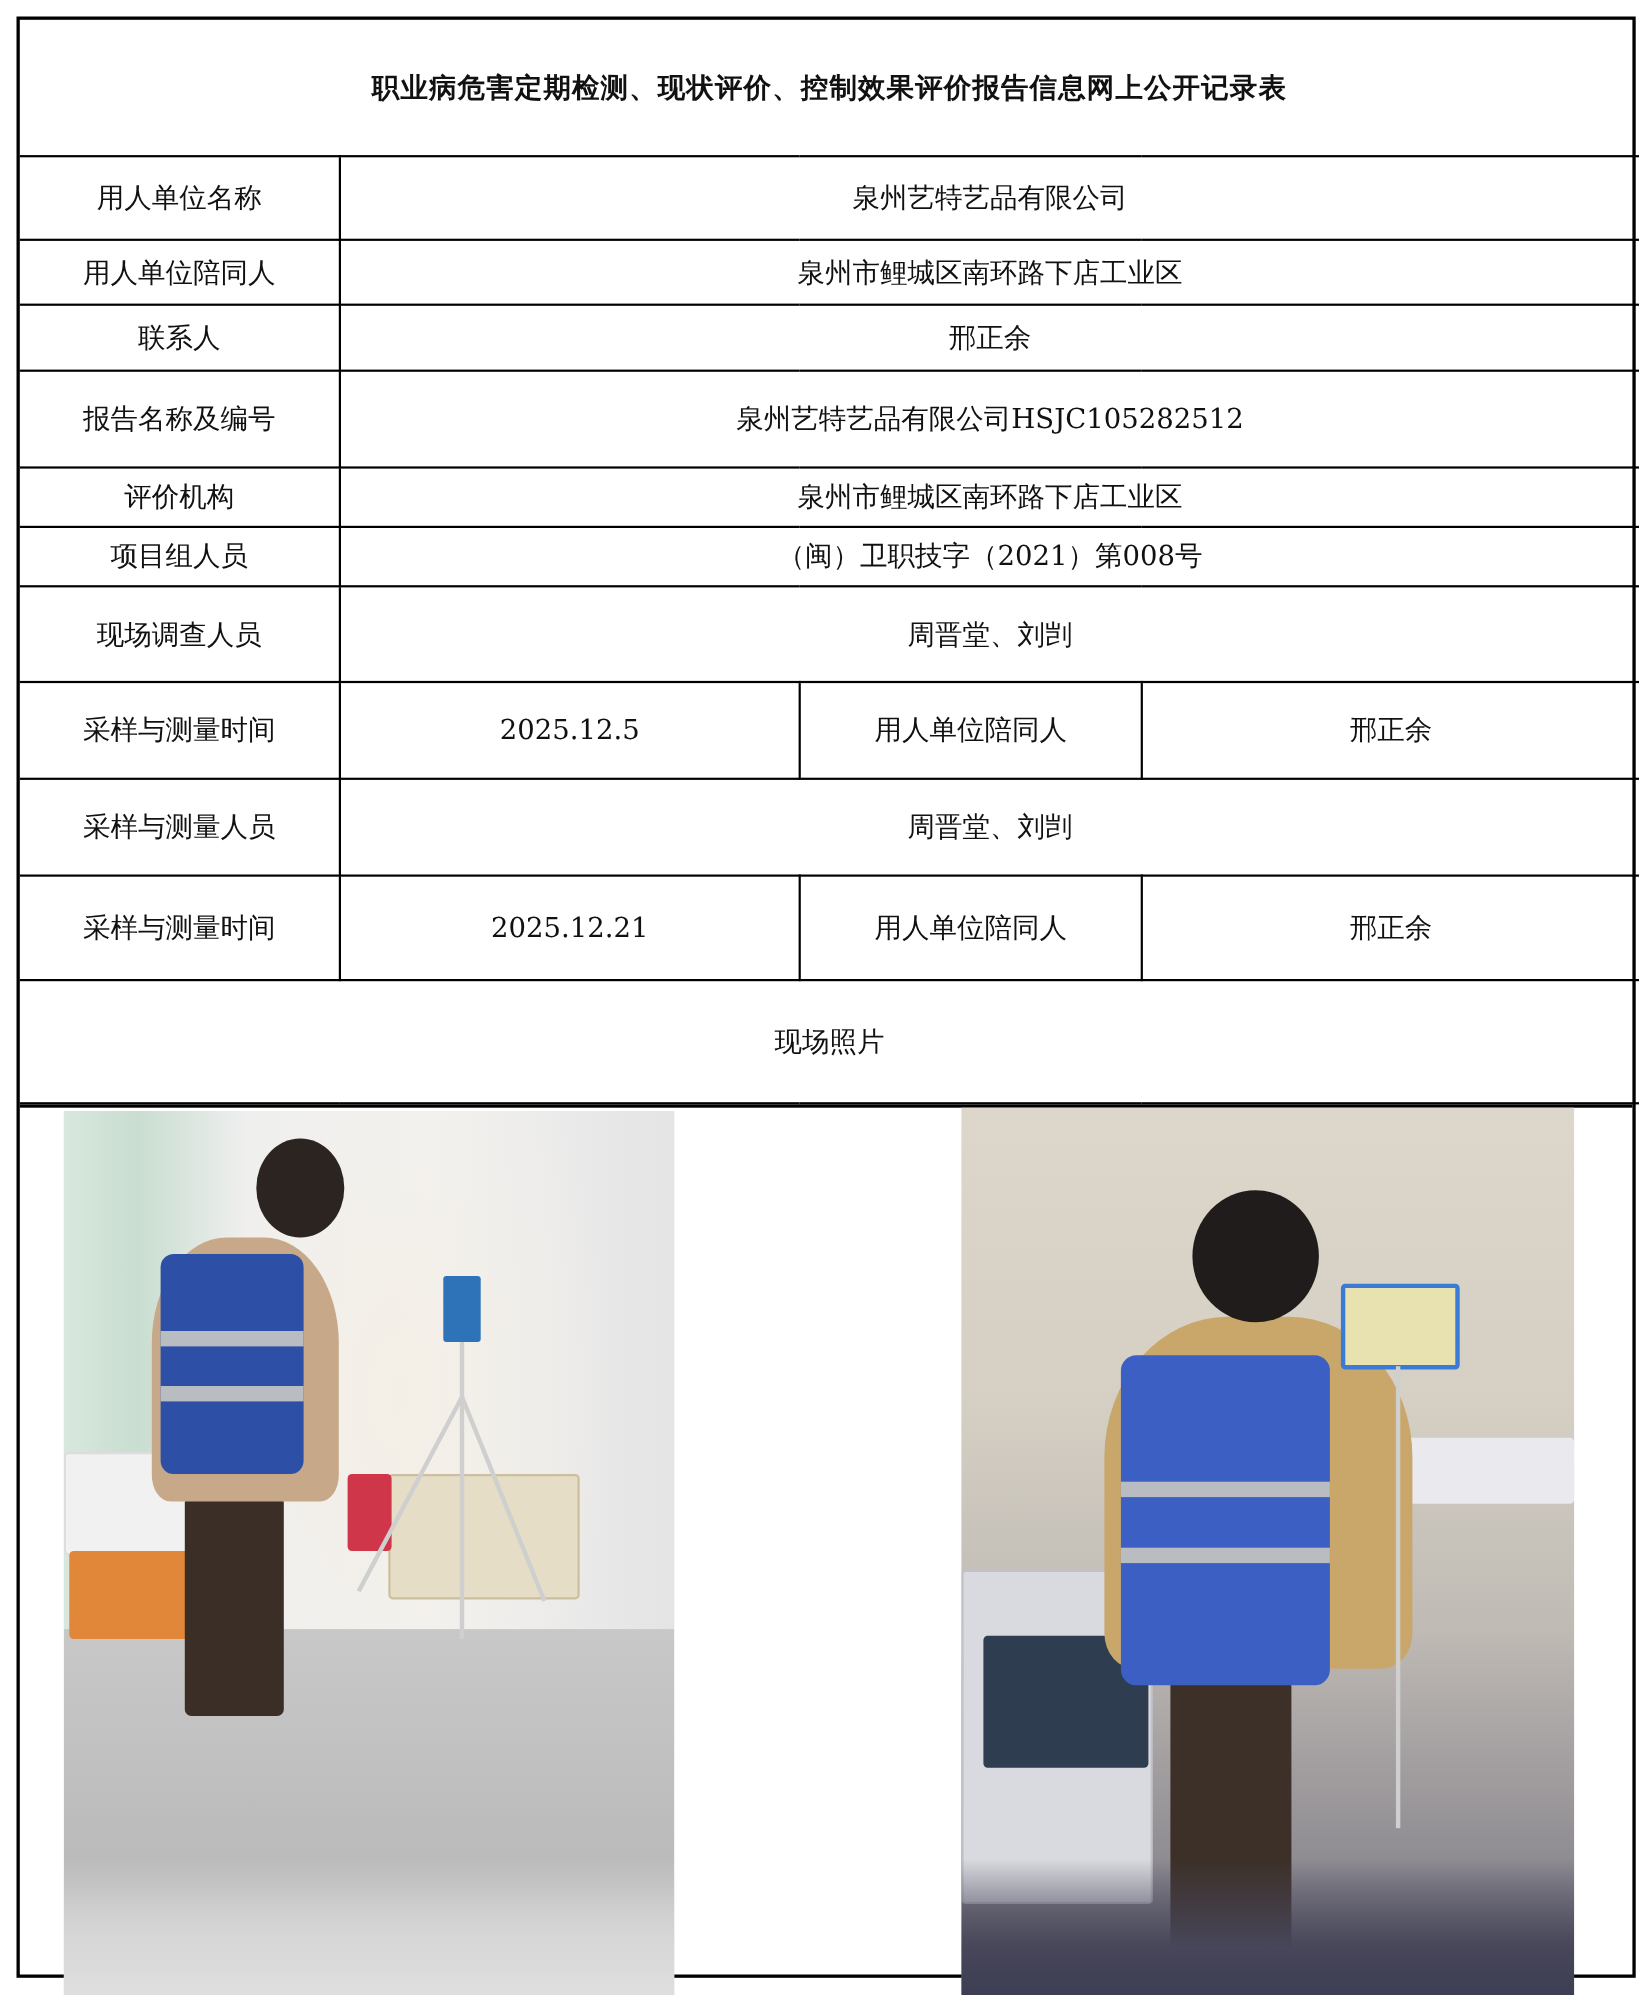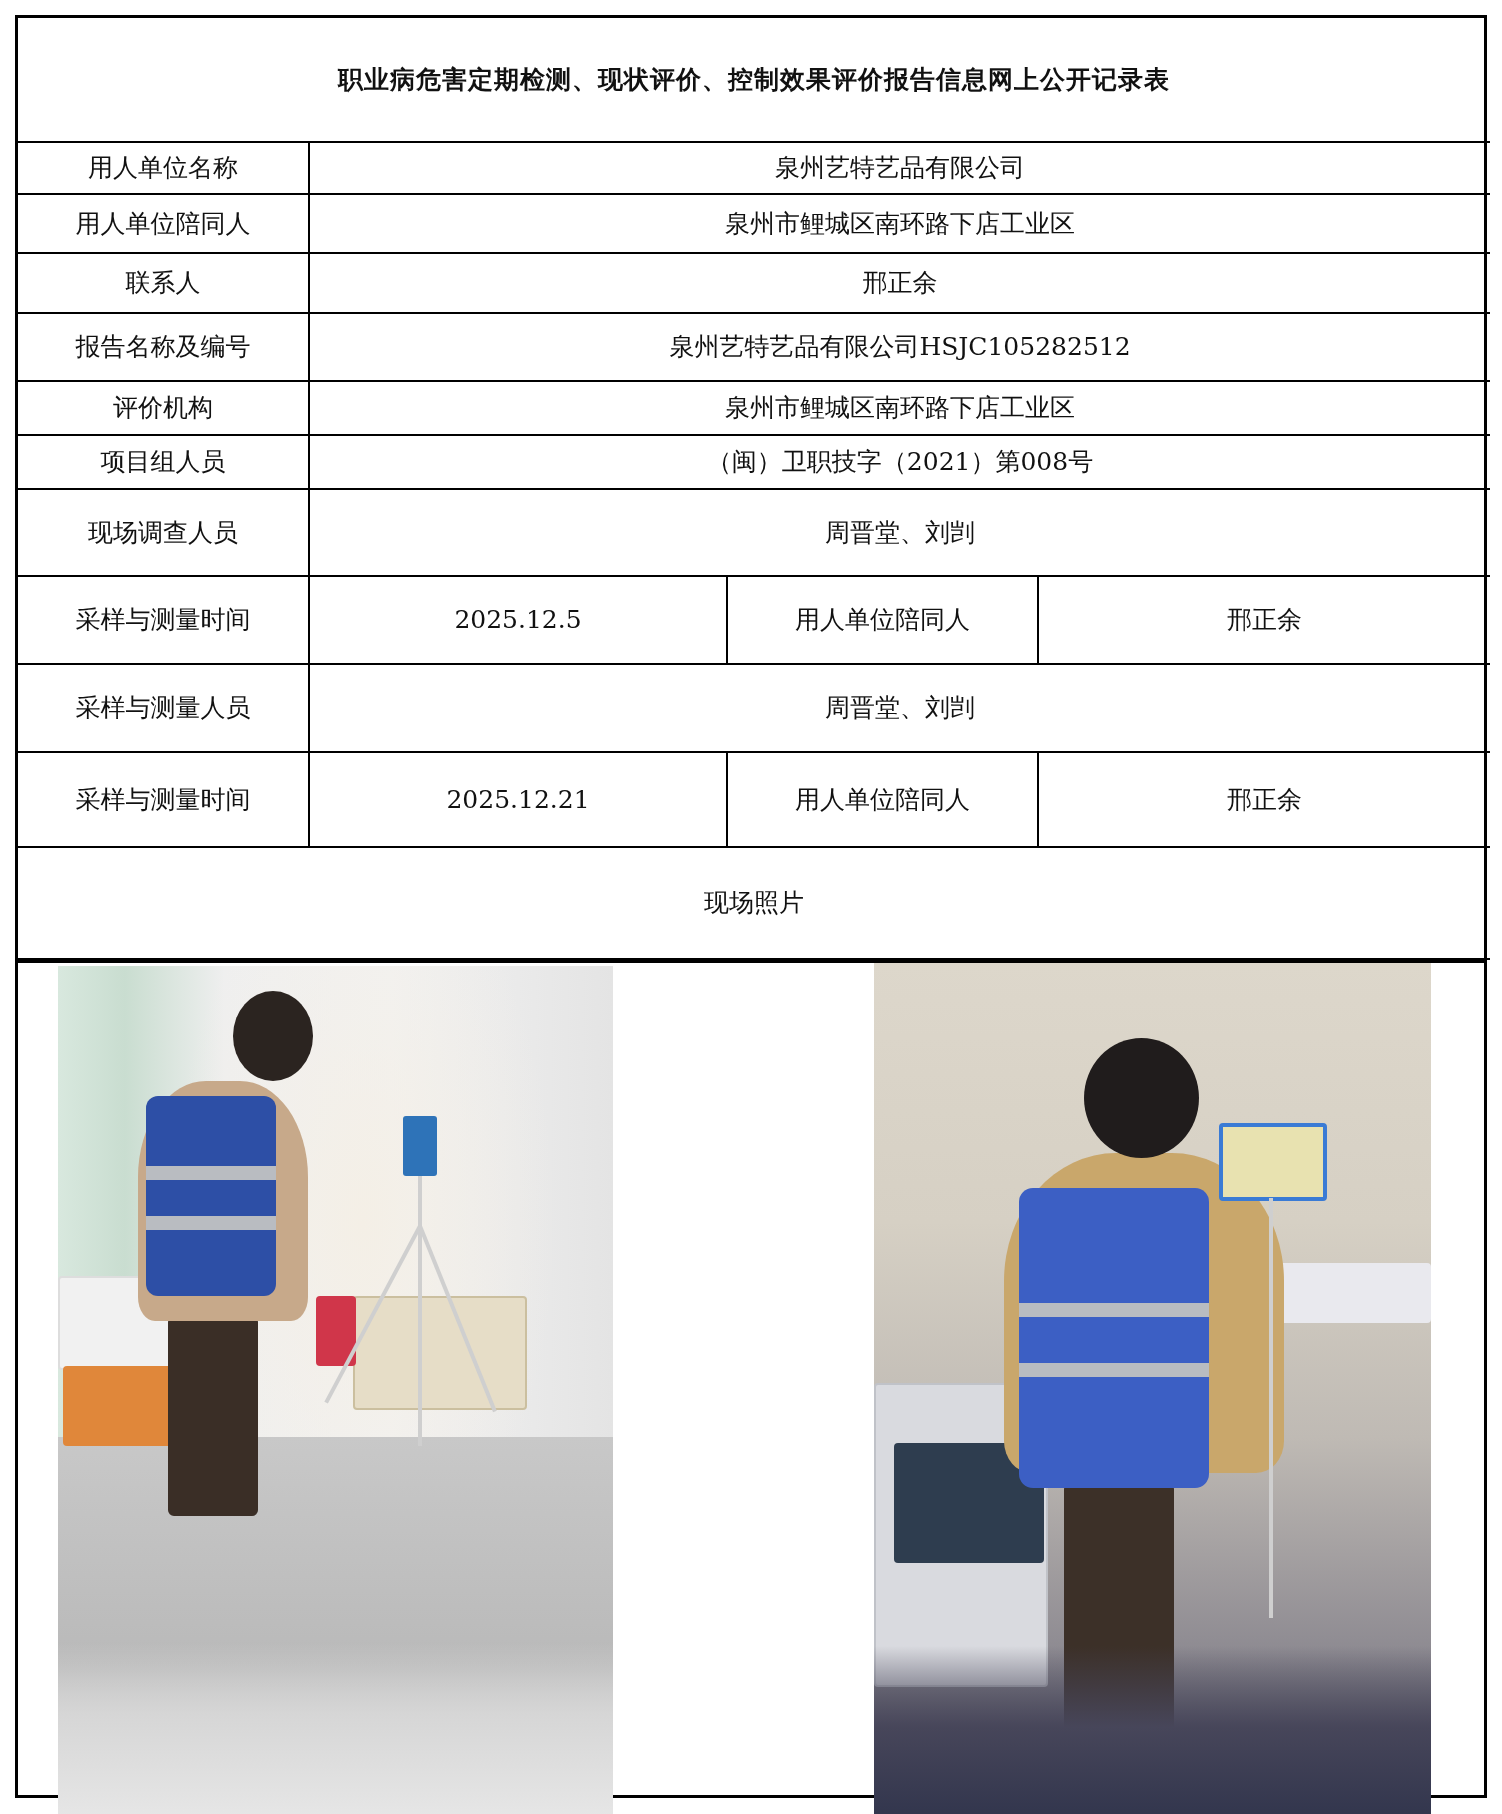--- a/index.html
+++ b/index.html
@@ -46,33 +46,33 @@
     <colgroup>
       <col style="width:291px">
       <col style="width:418px">
       <col style="width:311px">
       <col style="width:452px">
     </colgroup>
     <tbody>
         <tr>
       <td colspan="4" class="title">职业病危害定期检测、现状评价、控制效果评价报告信息网上公开记录表</td>
     </tr>
-    <tr style="height:52px">
+    <tr style="height:76px">
       <td>用人单位名称</td>
       <td colspan="3">泉州艺特艺品有限公司</td>
     </tr>
     <tr style="height:59px">
       <td>用人单位陪同人</td>
       <td colspan="3">泉州市鲤城区南环路下店工业区</td>
     </tr>
     <tr style="height:60px">
       <td>联系人</td>
       <td colspan="3">邢正余</td>
     </tr>
-    <tr style="height:68px">
+    <tr style="height:88px">
       <td>报告名称及编号</td>
       <td colspan="3">泉州艺特艺品有限公司HSJC105282512</td>
     </tr>
     <tr style="height:54px">
       <td>评价机构</td>
       <td colspan="3">泉州市鲤城区南环路下店工业区</td>
     </tr>
     <tr style="height:54px">
       <td>项目组人员</td>
       <td colspan="3">（闽）卫职技字（2021）第008号</td>

